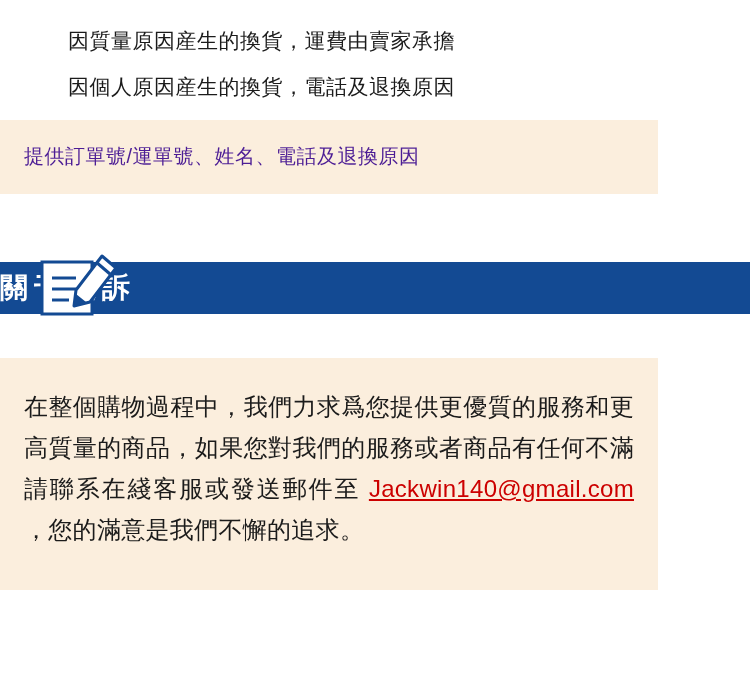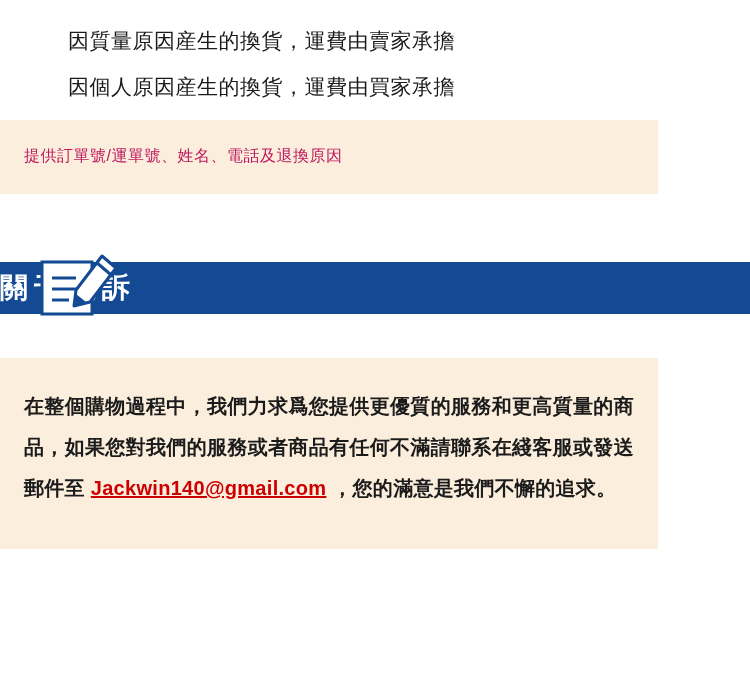--- a/index.html
+++ b/index.html
@@ -42,23 +42,23 @@
     line-height: 42px;
   }
 
   
   .note-box {
     margin: 10px 0 0 0;
     background: #fbeedd;
     padding: 16px 0 18px 24px;
   }
   .note-line {
-    font-size: 16px;
+    font-size: 20px;
     line-height: 40px;
-    color: #be185d;
+    color: #4c1d95;
     letter-spacing: 0.5px;
   }
 
   
   .banner-wrap {
     position: relative;
     margin-top: 50px;
     height: 78px;
   }
   .banner-bar {
@@ -93,40 +93,39 @@
 
   
   .bottom-box {
     margin-top: 36px;
     background: #fbeedd;
     padding: 28px 24px 40px 24px;
     min-height: 170px;
     box-sizing: border-box;
   }
   .bottom-text {
-    font-size: 20px;
+    font-size: 24px;
     line-height: 41px;
     color: #1b1b1b;
     letter-spacing: 0.3px;
     text-align: justify;
-    font-weight: bold;
   }
   .email-link {
     color: #cc0000;
     text-decoration: underline;
   }
 </style>
 </head>
 <body>
 
 <div class="page">
 
   <div class="policy-lines">
     <div class="policy-line">因質量原因産生的換貨，運費由賣家承擔</div>
-    <div class="policy-line">因個人原因産生的換貨，運費由買家承擔</div>
+    <div class="policy-line">因個人原因産生的換貨，電話及退換原因</div>
   </div>
 
 
   <div class="note-box">
     <div class="note-line">提供訂單號/運單號、姓名、電話及退換原因</div>
   </div>
 
   <div class="banner-wrap">
     <div class="banner-bar"></div>
     <div class="banner-title">關于投訴</div>

